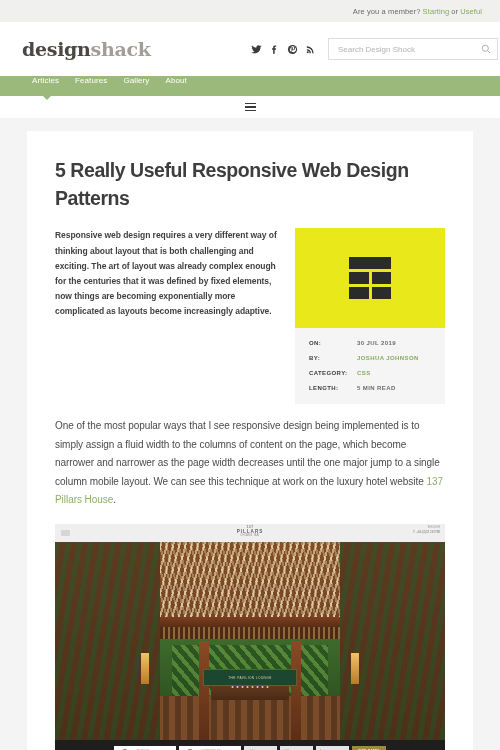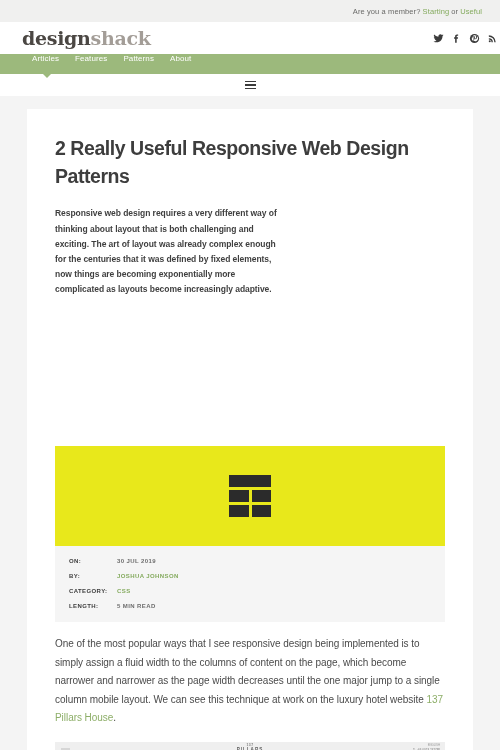--- a/index.html
+++ b/index.html
@@ -15,21 +15,21 @@
     height: 22px; background: #f0f0ef;
     display: flex; align-items: center; justify-content: flex-end;
     padding-right: 18px;
     font-size: 7.5px; color: #6a6a68; letter-spacing: .1px;
   }
   .topbar a { color: #85ab5f; text-decoration: none; }
   .topbar .sep { color: #6a6a68; margin: 16px 2px; }
 
   
   .masthead {
-    height: 32px; background: #ffffff;
+    height: 54px; background: #ffffff;
     display: flex; align-items: center;
     padding: 0 2px 0 22px;
   }
   .logo { font-family: "DejaVu Serif", serif; font-size: 19px; letter-spacing: -.3px; white-space: nowrap; }
   .logo .a { color: #4b4743; font-weight: 700; }
   .logo .b { color: #a39d97; font-weight: 700; }
   .mast-right { margin-left: auto; display: flex; align-items: center; gap: 12px; }
   .social { display: flex; align-items: center; gap: 7px; }
   .social svg { display: block; fill: #3b3b3b; }
   .searchbox {
@@ -67,21 +67,21 @@
 
   
   .page { padding: 13px 27px 0 27px; }
   .card { background: #ffffff; padding: 26px 28px 0 28px; min-height: 640px; }
 
   h1.title {
     font-size: 19.5px; line-height: 1.42; color: #3d3d3d;
     font-weight: 700; letter-spacing: -.45px; max-width: 360px;
   }
 
-  .cols { display: flex; gap: 18px; margin-top: 16px; flex-direction: column; }
+  .cols { display: flex; gap: 18px; margin-top: 16px; }
   .col-left { width: 222px; flex: 0 0 222px; }
   .col-right { flex: 1; }
 
   .lead {
     font-size: 8.5px; line-height: 1.78; color: #3f3f3f; font-weight: 700;
     letter-spacing: -.05px;
   }
   .body-p {
     font-size: 8.5px; line-height: 1.78; color: #4a4a4a; margin-top: 11px;
     letter-spacing: -.05px;
@@ -250,43 +250,52 @@
       </a>
       <a href="#">
         <svg width="11" height="11" viewBox="0 0 24 24">
             <circle cx="6" cy="18" r="2.2"></circle>
             <path d="M4 11.2v3a5.8 5.8 0 0 1 5.8 5.8h3A8.8 8.8 0 0 0 4 11.2z"></path>
             <path d="M4 5v3a12 12 0 0 1 12 12h3A15 15 0 0 0 4 5z"></path>
           </svg>
       </a>
     </div>
 
+    <div class="searchbox">
+      <input placeholder="Search Design Shock" style="">
+      <span class="search-ico">
+        <svg width="10" height="10" viewBox="0 0 14 14">
+            <circle cx="6" cy="6" r="4.3"></circle>
+            <line x1="9.2" y1="9.2" x2="12.6" y2="12.6"></line>
+          </svg>
+      </span>
+    </div>
   </div>
 </div>
 
 <div class="navbar">
   <a href="#">Articles</a>
   <a href="#">Features</a>
-  <a href="#">Patterns</a>
+  <a href="#">Gallery</a>
   <a href="#">About</a>
   <span class="nav-caret"></span>
 </div>
 
 <div class="hamstrip">
   <span class="ham">
       <i></i>
       <i></i>
       <i></i>
     </span>
 </div>
 
 <div class="page">
   <div class="card">
 
-    <h1 class="title">2 Really Useful Responsive Web Design Patterns</h1>
+    <h1 class="title">5 Really Useful Responsive Web Design Patterns</h1>
 
     <div class="cols">
       <div class="col-left">
         <p class="lead">Responsive web design requires a very different way of thinking about layout that is both challenging and exciting. The art of layout was already complex enough for the centuries that it was defined by fixed elements, now things are becoming exponentially more complicated as layouts become increasingly adaptive.</p>
       </div>
 
       <div class="col-right">
         <div class="panel">
           <div class="panel-top">
             <div class="gridicon">

